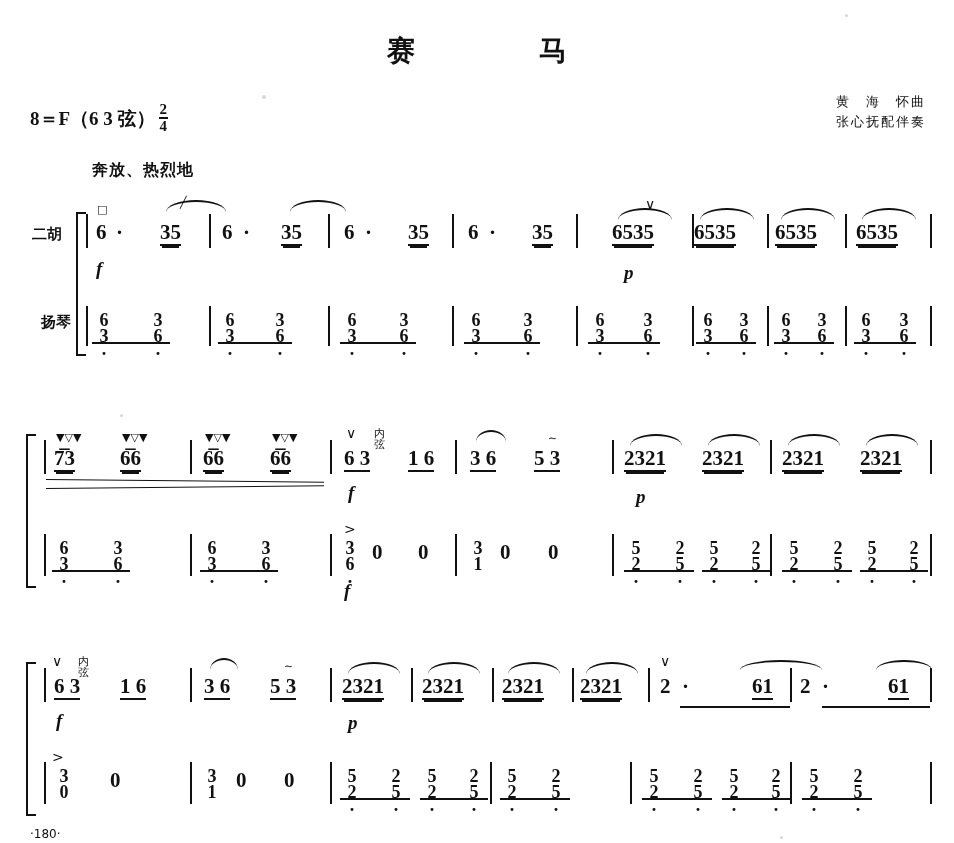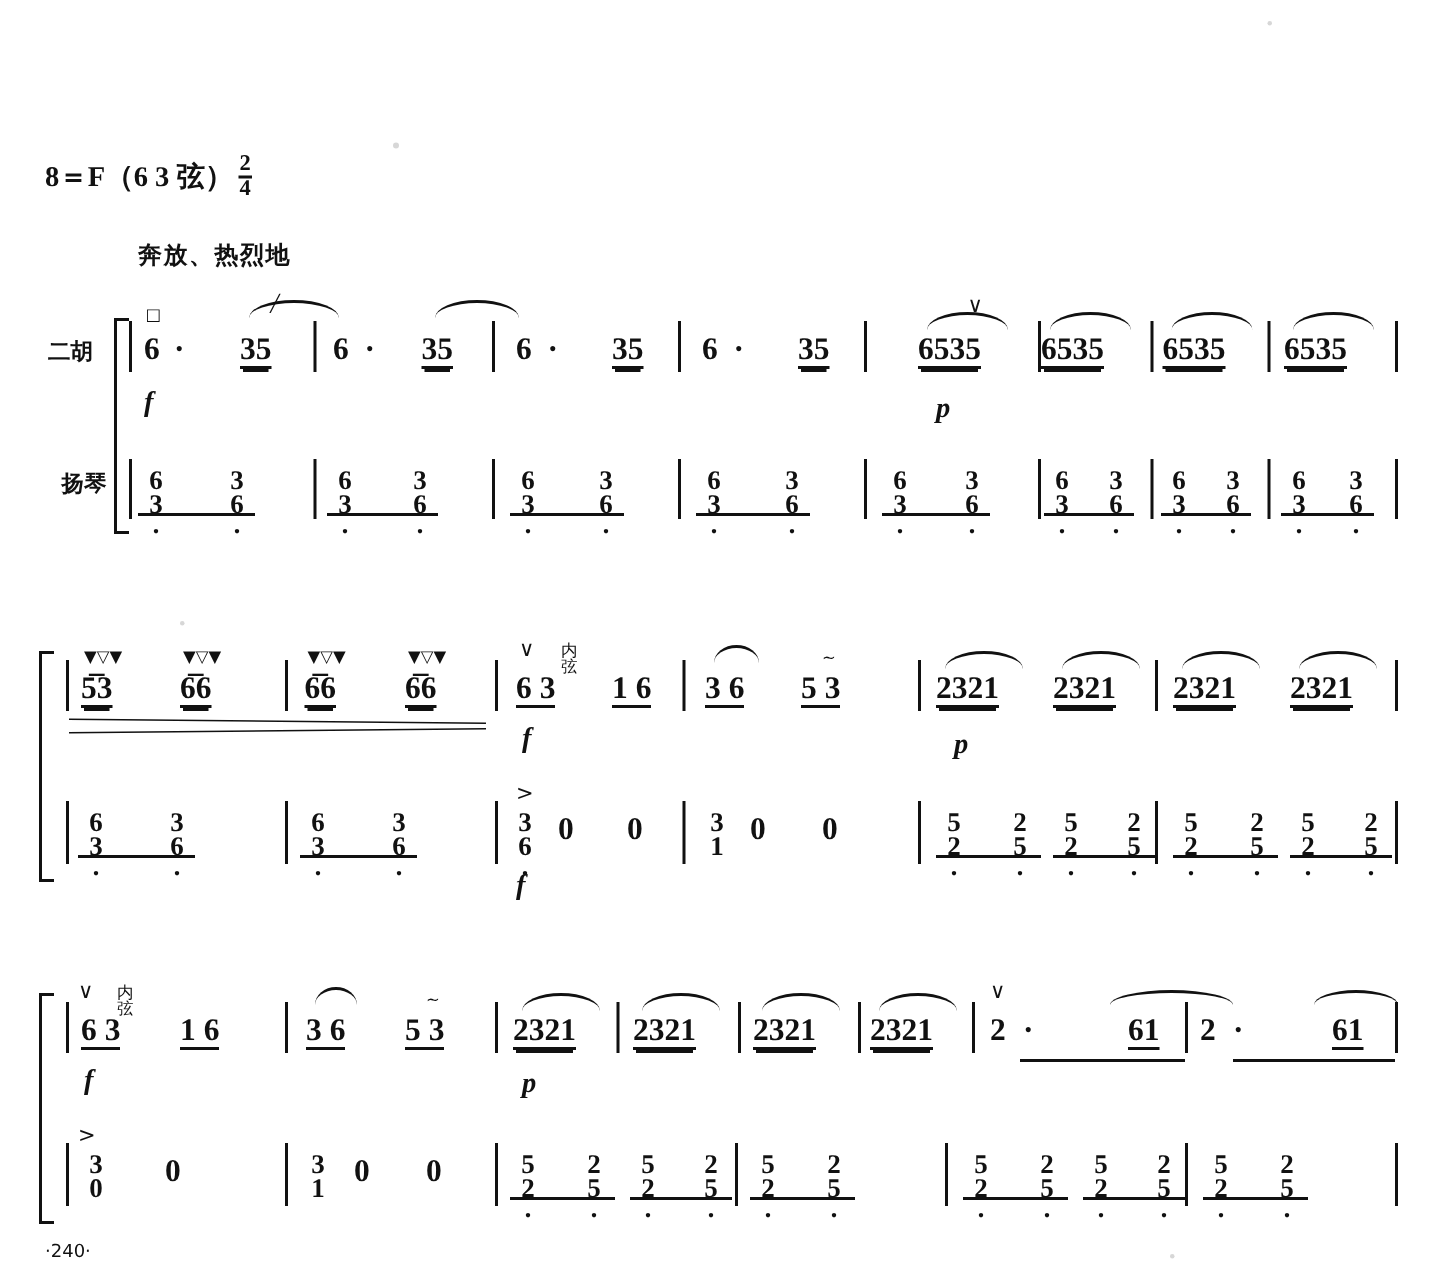--- a/index.html
+++ b/index.html
@@ -143,25 +143,30 @@
 </head>
 <body>
 
 <div class="page">
 
   <div class="speckle" style="left:262px;top:95px;width:4px;height:4px;"></div>
   <div class="speckle" style="left:845px;top:14px;width:3px;height:3px;"></div>
   <div class="speckle" style="left:120px;top:414px;width:3px;height:3px;"></div>
   <div class="speckle" style="left:780px;top:836px;width:3px;height:3px;"></div>
 
+  <div class="title">赛　马</div>
 
   <div class="keysig">
     <span>8＝F（6 3 弦）</span><span class="frac"><span class="num">2</span><span class="den">4</span></span>
   </div>
 
+  <div class="credits">
+    <div>黄　海　怀曲</div>
+    <div>张心抚配伴奏</div>
+  </div>
 
   <div class="tempo">奔放、热烈地</div>
 
   <div class="inst" style="left:24px;top:226px;">
     <span>二胡</span>
   </div>
   <div class="inst" style="left:33px;top:314px;">
     <span>扬琴</span>
   </div>
 
@@ -304,21 +309,21 @@
 
   <div class="bar" style="left:44px;top:440px;height:34px;"></div>
   <div class="bar" style="left:190px;top:440px;height:34px;"></div>
   <div class="bar" style="left:330px;top:440px;height:34px;"></div>
   <div class="bar" style="left:455px;top:440px;height:34px;"></div>
   <div class="bar" style="left:612px;top:440px;height:34px;"></div>
   <div class="bar" style="left:770px;top:440px;height:34px;"></div>
   <div class="bar" style="left:930px;top:440px;height:34px;"></div>
 
   <div class="artic" style="left:56px;top:432px;">▼▽▼</div>
-  <div class="note u2" style="left:54px;top:448px;">5̅3</div>
+  <div class="note u2" style="left:54px;top:448px;">7̅3</div>
   <div class="artic" style="left:122px;top:432px;">▼▽▼</div>
   <div class="note u2" style="left:120px;top:448px;">6̅6</div>
 
   <div class="artic" style="left:205px;top:432px;">▼▽▼</div>
   <div class="note u2" style="left:203px;top:448px;">6̅6</div>
   <div class="artic" style="left:272px;top:432px;">▼▽▼</div>
   <div class="note u2" style="left:270px;top:448px;">6̅6</div>
 
   <div class="hairpin" style="left:46px;top:478px;width:278px;"></div>
 
@@ -550,15 +555,15 @@
   <div class="chord" style="left:806px;top:768px;">
       <span class="top">5</span>
       <span class="bot">2</span>
     </div>
   <div class="chord" style="left:850px;top:768px;">
       <span class="top">2</span>
       <span class="bot">5</span>
     </div>
   <div class="beam" style="left:802px;top:798px;width:70px;"></div>
 
-  <div class="pagenum">·240·</div>
+  <div class="pagenum">·180·</div>
 
 </div>
 
 </body></html>

